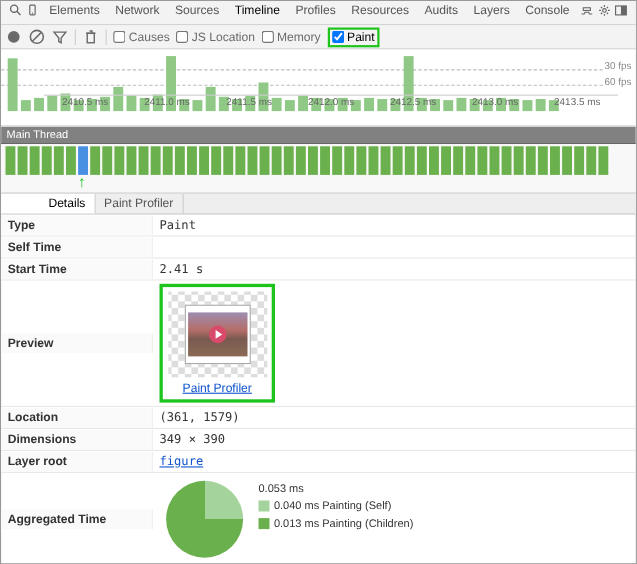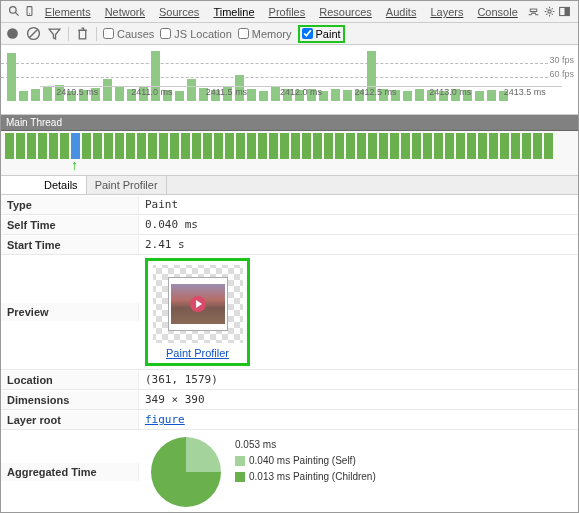--- a/index.html
+++ b/index.html
@@ -1,17 +1,17 @@
 <!DOCTYPE html>
 <html><head>
 <meta charset="utf-8">
 <style>
 * { margin: 0; padding: 0; box-sizing: border-box; font-family: "Lucida Grande", Helvetica, Arial, sans-serif; }
 body { width: 579px; height: 513px; background: #fff; font-size: 11px; color: #333; overflow: hidden; border:1px solid #999; }
-.topbar { display: flex; align-items: center; height: 22px; border-bottom: 1px solid #ccc; background: #f3f3f3; padding: 0 6px; gap:1px;text-decoration:underline;}
+.topbar { display: flex; height: 22px; border-bottom: 1px solid #ccc; background: #f3f3f3; padding: 0 6px; gap:1px;}
 .topbar .sp { flex:1; }
 .topbar .ic { width: 16px; height: 16px; display:flex; align-items:center; justify-content:center; color:#555; }
 .topbar .ic svg { width:13px; height:13px; }
 .tabs { display:flex; font-size:11px; color:#555; }
 .tabs span { padding: 3px 7px 2px; cursor:default; }
 .tabs span.active { color:#000; }
 .toolbar { display:flex; align-items:center; height:22px; border-bottom:1px solid #ccc; background:#f3f3f3; padding:0 4px; gap:6px; font-size:11px; color:#6b6b6b;}
 .toolbar .ic { width:15px; height:15px; display:flex; align-items:center; justify-content:center; }
 .sep { width:1px; height:14px; background:#ccc; }
 .chk { display:flex; align-items:center; gap:3px; }
@@ -266,21 +266,20 @@
   <span>Paint Profiler</span>
 </div>
 
 <div class="details">
   <div class="row">
       <div class="k">Type</div>
       <div class="v">Paint</div>
     </div>
   <div class="row">
       <div class="k">Self Time</div>
-      <div class="v">0.040 ms</div>
     </div>
   <div class="row">
       <div class="k">Start Time</div>
       <div class="v">2.41 s</div>
     </div>
   <div class="row">
     <div class="k">Preview</div>
     <div class="v">
       <div class="preview-box">
         <div class="thumb">

